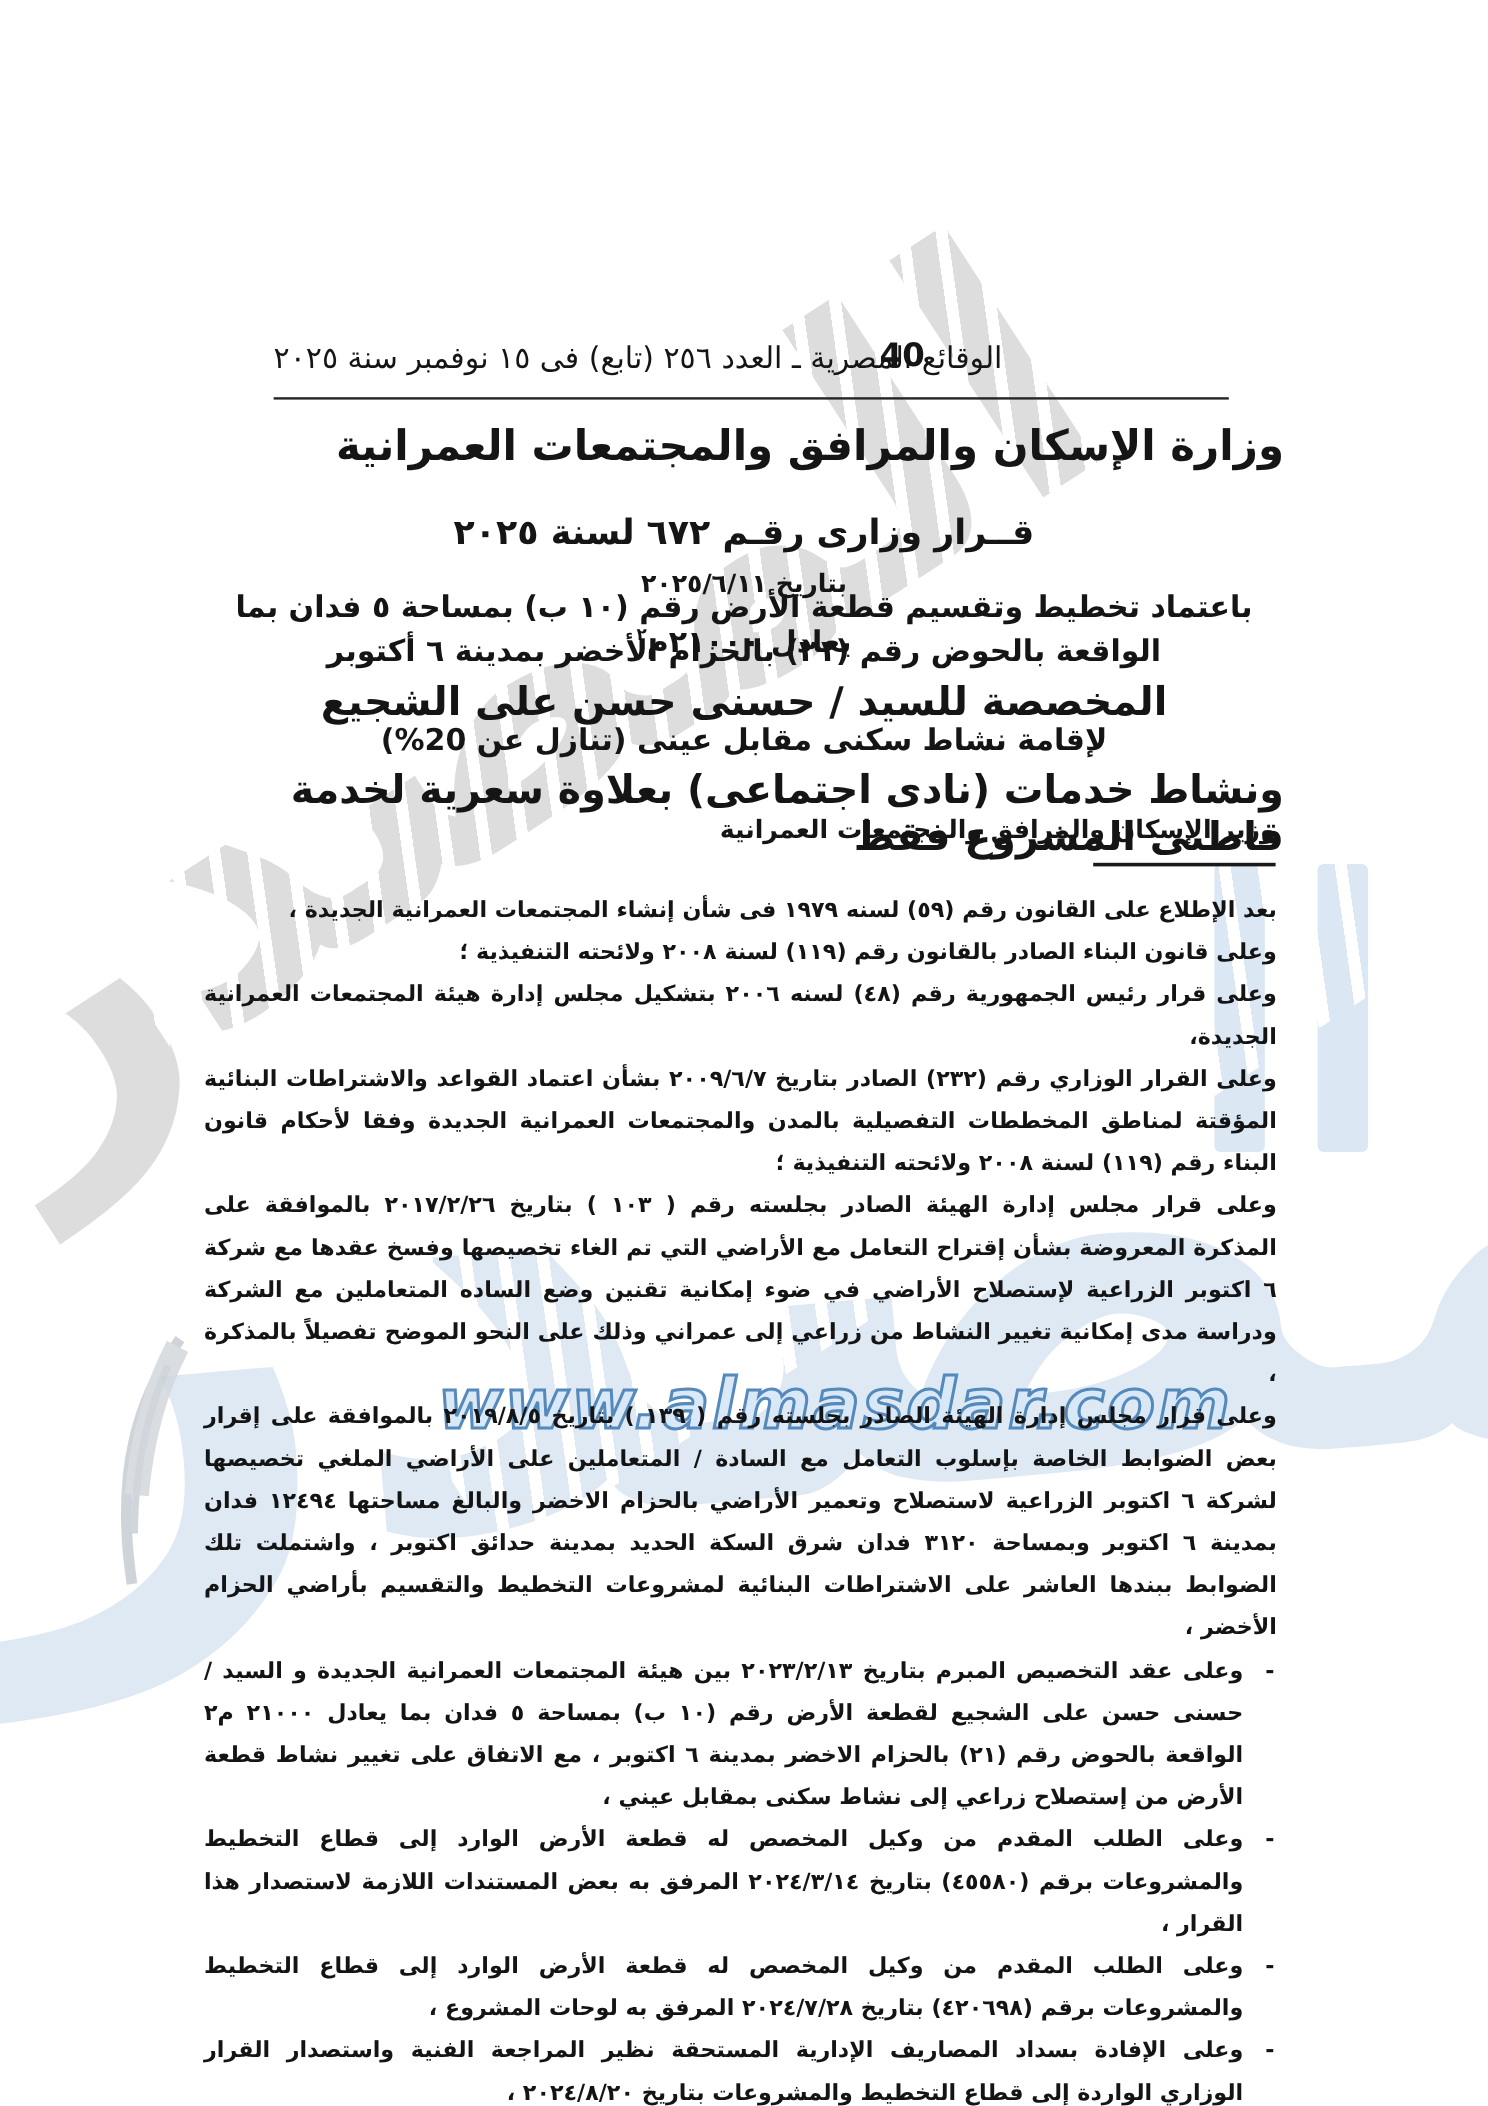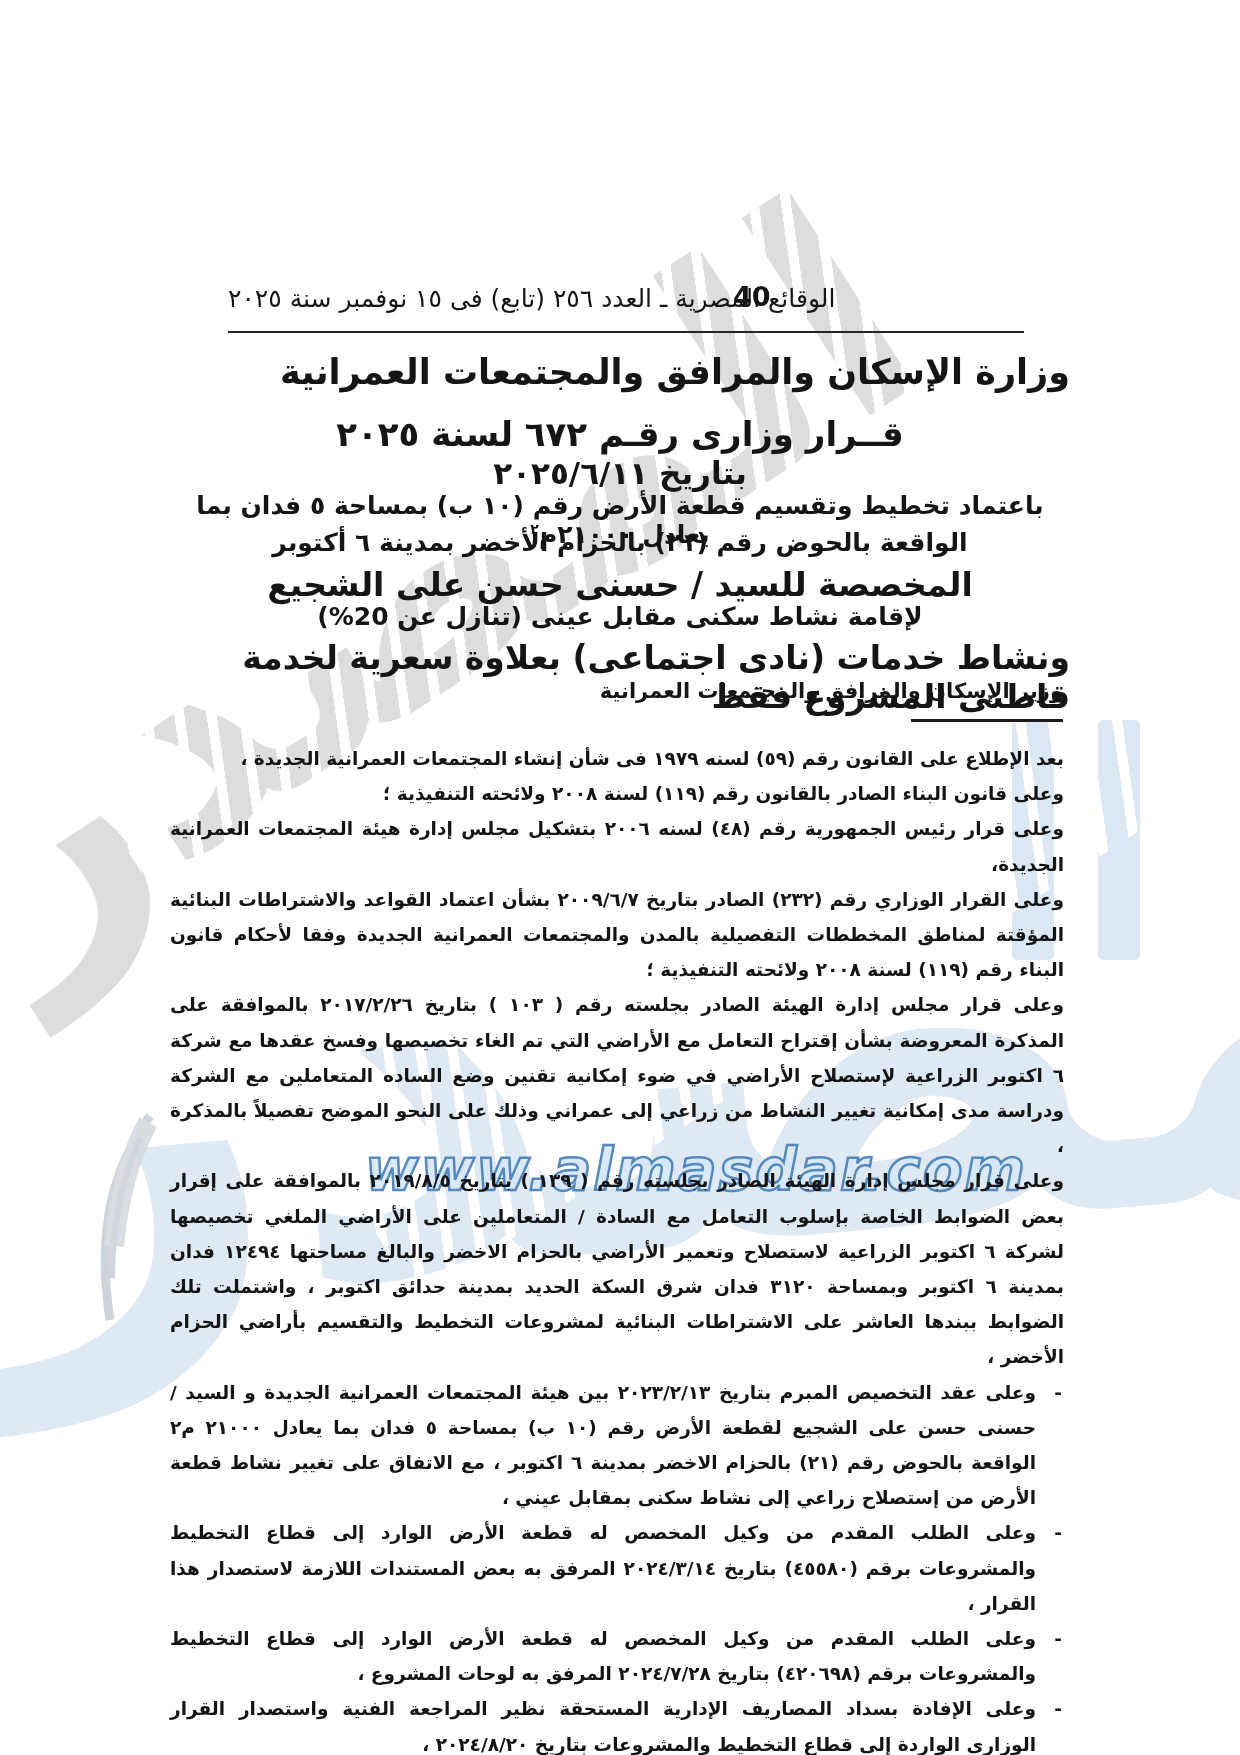--- a/index.html
+++ b/index.html
@@ -27,22 +27,22 @@
   }
   .wm-url{position:absolute;left:266px;top:1126px;z-index:3;opacity:.95;}
   .wm-feather{position:absolute;left:52px;top:1108px;z-index:2;opacity:.85;}
   
   .content{position:relative;z-index:5;}
   .gazette-line{position:absolute;left:228px;top:284px;font-size:25px;letter-spacing:.5px;direction:rtl;}
   .page-number{position:absolute;left:733px;top:281px;font-size:27px;font-weight:bold;}
   .header-rule{position:absolute;left:228px;top:331px;width:796px;height:2px;background:#262626;}
   .tline{position:absolute;left:170px;width:900px;text-align:center;font-weight:bold;direction:rtl;}
   .t-ministry{top:352px;font-size:35px;text-align:right;}
-  .t-decree{top:414px;font-size:34px;}
-  .t-date{top:455px;font-size:31px;}
+  .t-decree{top:426px;font-size:29px;}
+  .t-date{top:474px;font-size:21px;}
   .t-s1{top:491px;font-size:25px;}
   .t-s2{top:528px;font-size:25px;}
   .t-s3{top:565px;font-size:33px;}
   .t-s4{top:602px;font-size:25px;}
   .t-s5{top:638px;font-size:33px;text-align:right;}
   .t-s1 sup{font-size:14px;}
   .minister-heading{position:absolute;right:177px;top:679px;font-size:21px;font-weight:bold;direction:rtl;}
   .minister-underline{position:absolute;right:177px;top:719px;width:152px;height:3px;background:#1a1a1a;}
   .preamble{
     position:absolute;right:176px;top:741px;width:894px;

